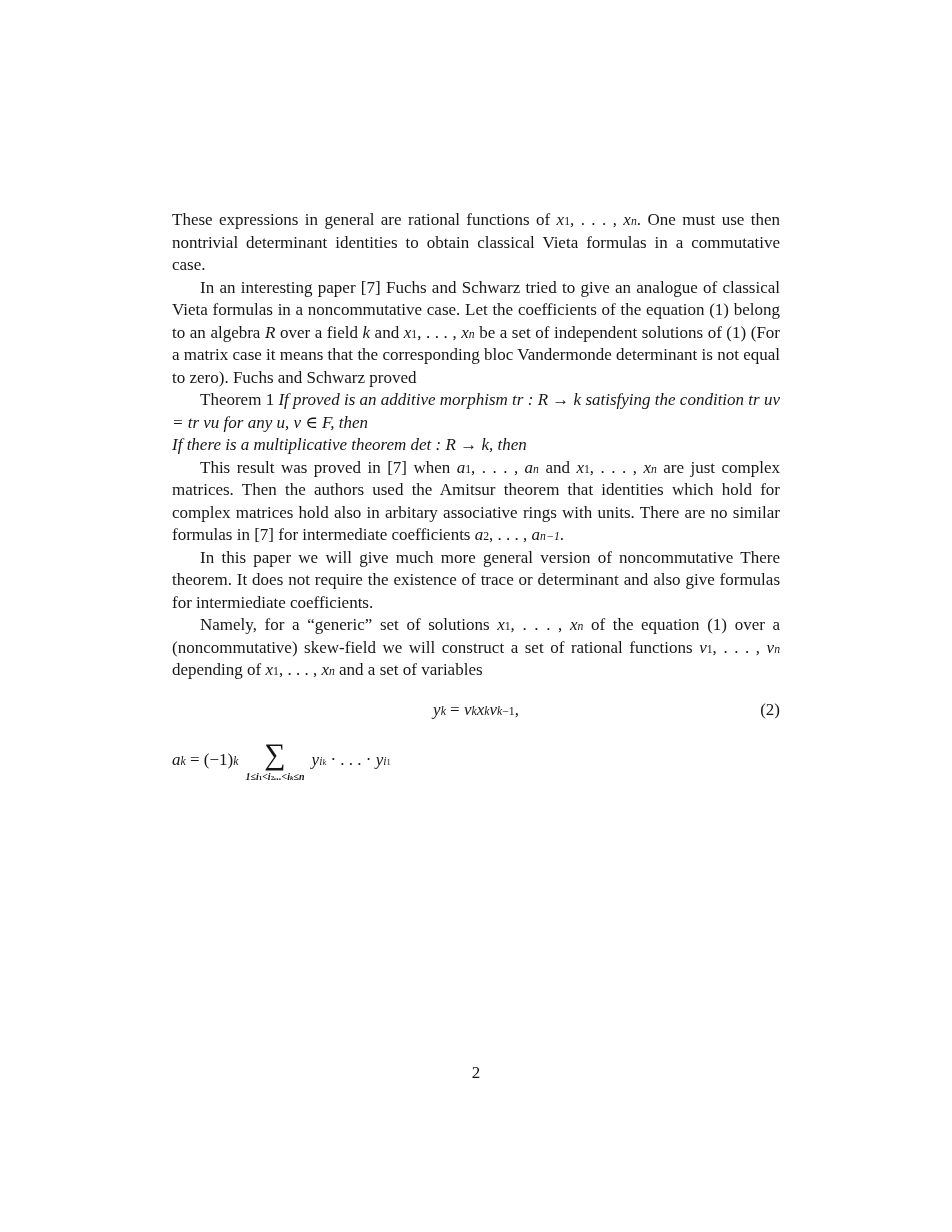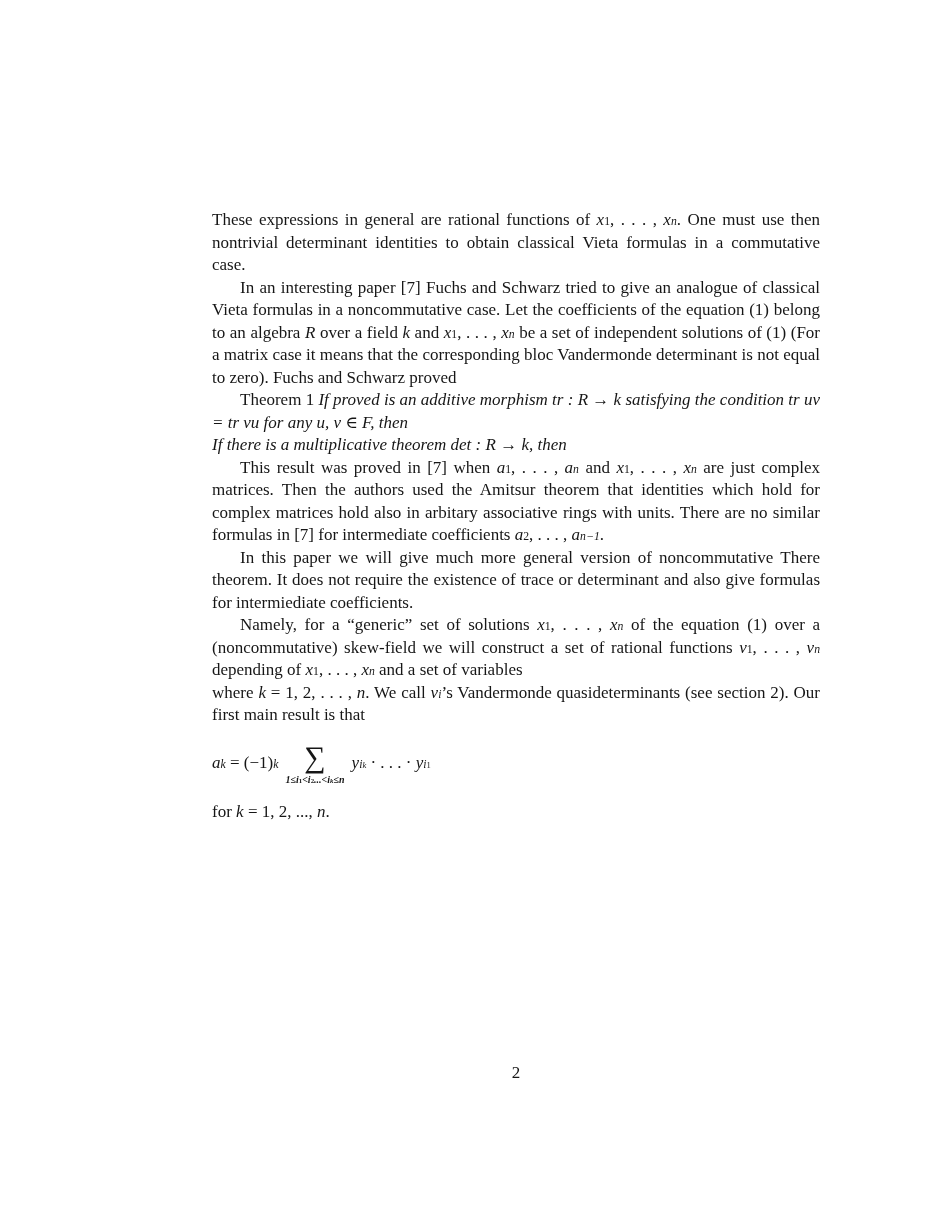--- a/index.html
+++ b/index.html
@@ -1,21 +1,21 @@
 <!DOCTYPE html>
 <html><head>
 <meta charset="utf-8">
 <style>
   html,body{margin:0;padding:0;}
   body{
     width:952px;height:1232px;background:#ffffff;color:#161616;
     font-family:"Liberation Serif","DejaVu Serif","DejaVu Sans",serif;
     font-size:17px;
   }
-  .page{position:relative;width:876px;height:1232px;background:#fff;overflow:hidden;margin-left:40px;}
+  .page{position:relative;width:876px;height:1232px;background:#fff;overflow:hidden;}
   .text-block{
     position:absolute;left:172px;top:209px;width:608px;
     text-align:justify;line-height:22.5px;
   }
   p.para{margin:0;padding:0;}
   p.ind{text-indent:28px;}
   .i{font-style:italic;}
   .b{font-weight:normal;}
   .sub{font-size:69%;vertical-align:-22%;line-height:0;}
   .sub.i{font-style:italic;}
@@ -39,25 +39,27 @@
 
 <div class="page">
   <div class="text-block">
     <p class="para"><span>These expressions in general are rational functions of </span><span class="i">x</span><span class="sub">1</span><span>, . . . , </span><span class="i">x</span><span class="sub i">n</span><span>. One must use then nontrivial determinant identities to obtain classical Vieta formulas in a commutative case.</span></p>
     <p class="para ind"><span>In an interesting paper [7] Fuchs and Schwarz tried to give an analogue of classical Vieta formulas in a noncommutative case. Let the coefficients of the equation (1) belong to an algebra </span><span class="i">R</span><span> over a field </span><span class="i">k</span><span> and </span><span class="i">x</span><span class="sub">1</span><span>, . . . , </span><span class="i">x</span><span class="sub i">n</span><span> be a set of independent solutions of (1) (For a matrix case it means that the corresponding bloc Vandermonde determinant is not equal to zero). Fuchs and Schwarz proved</span></p>
     <p class="para ind"><span class="b">Theorem 1</span><span class="i"> If proved is an additive morphism tr : R → k satisfying the condition tr uv = tr vu for any u, v ∈ F, then</span></p>
     <p class="para"><span class="i">If there is a multiplicative theorem det : R → k, then</span></p>
     <p class="para ind"><span>This result was proved in [7] when </span><span class="i">a</span><span class="sub">1</span><span>, . . . , </span><span class="i">a</span><span class="sub i">n</span><span> and </span><span class="i">x</span><span class="sub">1</span><span>, . . . , </span><span class="i">x</span><span class="sub i">n</span><span> are just complex matrices.  Then the authors used the Amitsur theorem that identities which hold for complex matrices hold also in arbitary associative rings with units. There are no similar formulas in [7] for intermediate coefficients </span><span class="i">a</span><span class="sub">2</span><span>, . . . , </span><span class="i">a</span><span class="sub i">n−1</span><span>.</span></p>
     <p class="para ind"><span>In this paper we will give much more general version of noncommutative There theorem. It does not require the existence of trace or determinant and also give formulas for intermiediate coefficients.</span></p>
     <p class="para ind"><span>Namely, for a “generic” set of solutions </span><span class="i">x</span><span class="sub">1</span><span>, . . . , </span><span class="i">x</span><span class="sub i">n</span><span> of the equation (1) over a (noncommutative) skew-field we will construct a set of rational functions </span><span class="i">v</span><span class="sub">1</span><span>, . . . , </span><span class="i">v</span><span class="sub i">n</span><span> depending of </span><span class="i">x</span><span class="sub">1</span><span>, . . . , </span><span class="i">x</span><span class="sub i">n</span><span> and a set of variables</span></p>
-    <p class="para"><span>where </span><span class="i">k</span><span> = 1, 2, . . . , </span><span class="i">n</span><span>.  We call </span><span class="i">v</span><span class="sub i">i</span><span>’s Vandermonde quasideterminants (see section 2). Our first main result is that</span></p>
+    <div class="equation">
+      <span class="eq-body"><span class="i">y</span><span class="sub i">k</span><span> = </span><span class="i">v</span><span class="sub i">k</span><span class="i">x</span><span class="sub i">k</span><span class="i">v</span><span class="sub i">k</span><span class="sup">−1</span><span>,</span></span>
+      <span class="eq-tag">(2)</span>
+    </div>
     <div class="equation eq-sum">
       <span class="eq-lhs"><span class="i">a</span><span class="sub i">k</span><span> = (−1)</span><span class="sup i">k</span></span>
       <span class="sum-stack">
         <span class="sigma">∑</span>
         <span class="limits"><span class="i">1≤i</span><span class="sub">1</span><span class="i">&lt;i</span><span class="sub">2</span><span class="i">...&lt;i</span><span class="sub i">k</span><span class="i">≤n</span></span>
       </span>
       <span class="eq-rhs"><span class="i">y</span><span class="sub i">i</span><span class="ssub i">k</span><span> · . . . · </span><span class="i">y</span><span class="sub i">i</span><span class="ssub">1</span></span>
     </div>
-    <p class="para"><span>for </span><span class="i">k</span><span> = 1, 2, ..., </span><span class="i">n</span><span>.</span></p>
   </div>
   <div class="page-number">2</div>
 </div>
 
 </body></html>

